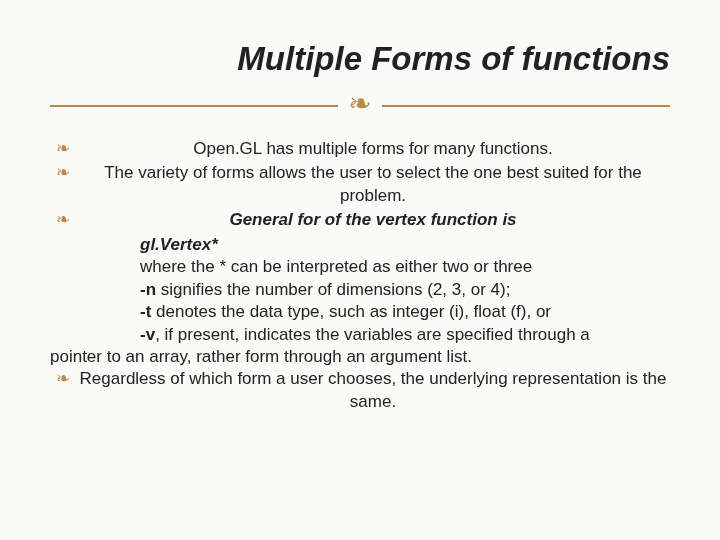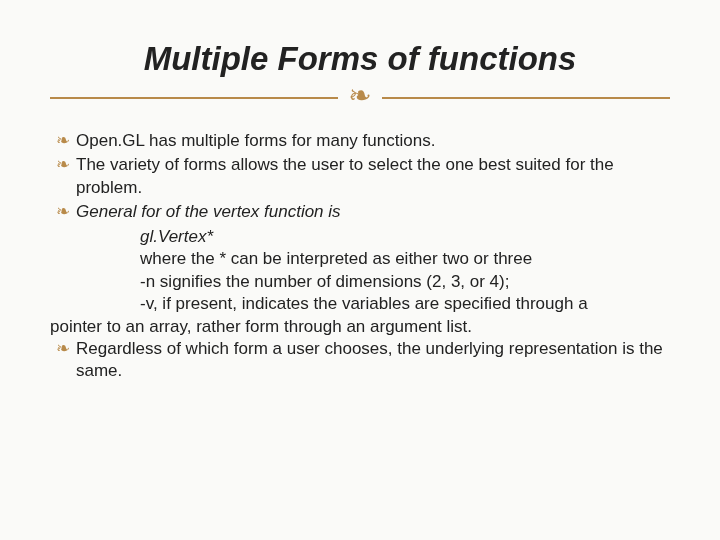--- a/index.html
+++ b/index.html
@@ -15,22 +15,22 @@
     width: 720px;
     height: 540px;
     box-sizing: border-box;
     padding: 40px 50px 30px 50px;
   }
   .title {
     font-style: italic;
     font-weight: bold;
     font-size: 33px;
     color: #222;
-    text-align: center;
-    margin-bottom: 6px;
+    text-align: right;
+    margin-bottom: 14px;
   }
   .divider {
     display: flex;
     align-items: center;
     justify-content: center;
     margin: 6px 0 18px 0;
   }
   .divider .line {
     flex: 1;
     height: 1.5px;
@@ -55,28 +55,29 @@
   }
   .bullet .icon {
     color: #b88a4a;
     font-size: 17px;
     width: 26px;
     flex-shrink: 0;
     text-align: center;
   }
   .bullet .txt {
     flex: 1;
+    text-align: center;
   }
   .indent1 {
     padding-left: 90px;
   }
   .cont {
     padding-left: 0;
   }
-  .b { font-weight: normal; }
+  .b { font-weight: bold; }
   .i { font-style: italic; }
 </style>
 </head>
 <body>
 
 <div class="slide">
 
   <div class="title">Multiple Forms of functions</div>
 
   <div class="divider">
@@ -104,20 +105,23 @@
 
     <div class="indent1 b i">gl.Vertex*</div>
 
     <div class="indent1">where the * can be interpreted as either two or three</div>
 
 
     <div>
       <span class="indent1" style="display:inline-block"></span><span class="b">-n</span><span> signifies the number of dimensions (2, 3, or 4);</span>
     </div>
 
+    <div>
+      <span class="indent1" style="display:inline-block"></span><span class="b">-t</span><span> denotes the data type, such as integer (i), float (f), or</span>
+    </div>
 
 
     <div>
       <span class="indent1" style="display:inline-block"></span><span class="b">-v</span><span>, if present, indicates the variables are specified through a</span>
     </div>
 
     <div class="cont">pointer to an array, rather form through an argument list.</div>
 
     <div class="bullet">
       <span class="icon">❧</span>

